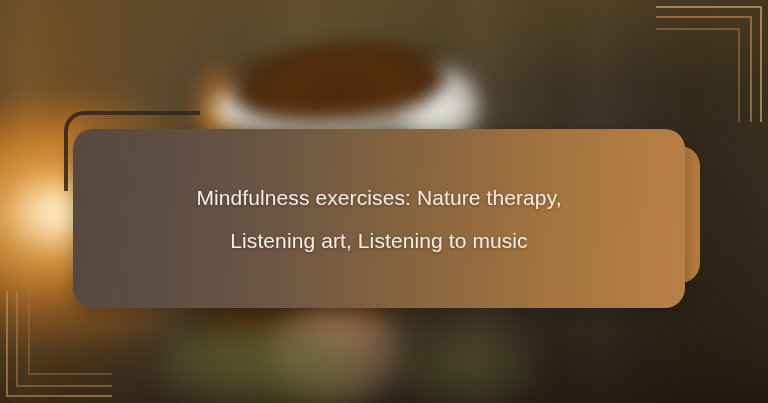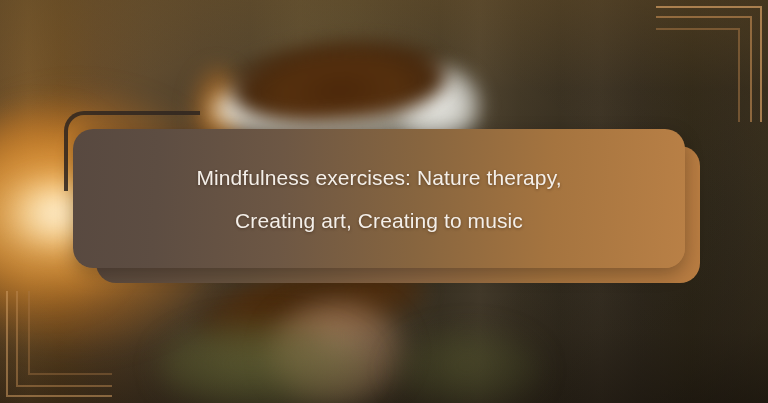--- a/index.html
+++ b/index.html
@@ -320,21 +320,21 @@
       #bd7f43 100%);
     opacity: 0.97;
   }
 
   
   #card-main {
     position: absolute;
     left: 73px;
     top: 129px;
     width: 612px;
-    height: 139px;
+    height: 179px;
     border-radius: 20px;
     background: linear-gradient(93deg,
       #584940 0%,
       #5d4d42 14%,
       #6d5744 34%,
       #87653f 56%,
       #a5743f 78%,
       #b98046 100%);
     box-shadow: 0 6px 18px rgba(20,12,6,0.30);
     display: flex;
@@ -387,16 +387,16 @@
     <span class="l1"></span>
     <span class="l2"></span>
     <span class="l3"></span>
   </div>
 
   <div id="bracket-outline"></div>
   <div id="card-offset"></div>
 
   <div id="card-main">
     <div class="quote-line" id="quote-line-1">Mindfulness exercises: Nature therapy,</div>
-    <div class="quote-line" id="quote-line-2">Creating art, Creating to music</div>
+    <div class="quote-line" id="quote-line-2">Listening art, Listening to music</div>
   </div>
 
 </div>
 
 </body></html>

